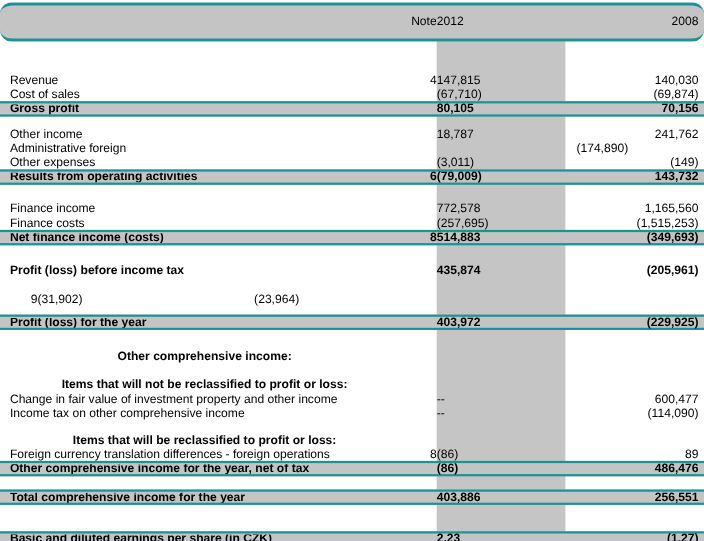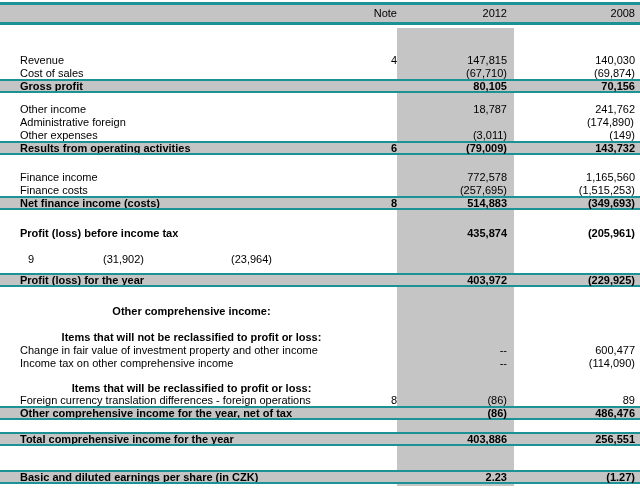--- a/index.html
+++ b/index.html
@@ -14,31 +14,32 @@
     padding-top:2px;
   }
   .band{
     position:absolute;
     left:397px;top:28px;width:117px;height:458px;
     background:#c5c5c5;
     z-index:0;
   }
   .rows{position:relative;z-index:1;}
   .row{display:flex;align-items:center;height:13px;line-height:12px;}
-  .row .lbl{flex:1 1 auto;padding-left:20px;white-space:nowrap;overflow:hidden;}
+  .row .lbl{flex:1 1 auto;padding-left:9px;white-space:nowrap;overflow:hidden;}
   .row .note{width:34px;text-align:right;white-space:nowrap;}
-  .row .v2012{width:116px;text-align:right;padding-right:6px;box-sizing:border-box;white-space:nowrap;}
+  .row .v2012{width:116px;padding-right:6px;box-sizing:border-box;white-space:nowrap;}
   .row .v2011{width:127px;text-align:right;padding-right:5px;box-sizing:border-box;white-space:nowrap;}
   .header{
-    height:23px;line-height:17px;
+    height:36px;line-height:17px;
     background:#c4c4c4;
     border-top:3px solid #1c9296;
     border-bottom:3px solid #1c9296;
     box-sizing:border-box;
     font-weight:normal;
+    border-radius:11px;
   }
   .total{
     height:14px;line-height:9px;
     background:#c4c4c4;
     border-top:2px solid #1c9296;
     border-bottom:2px solid #1c9296;
     box-sizing:border-box;
     font-weight:bold;
   }
   .boldrow{font-weight:bold;}

